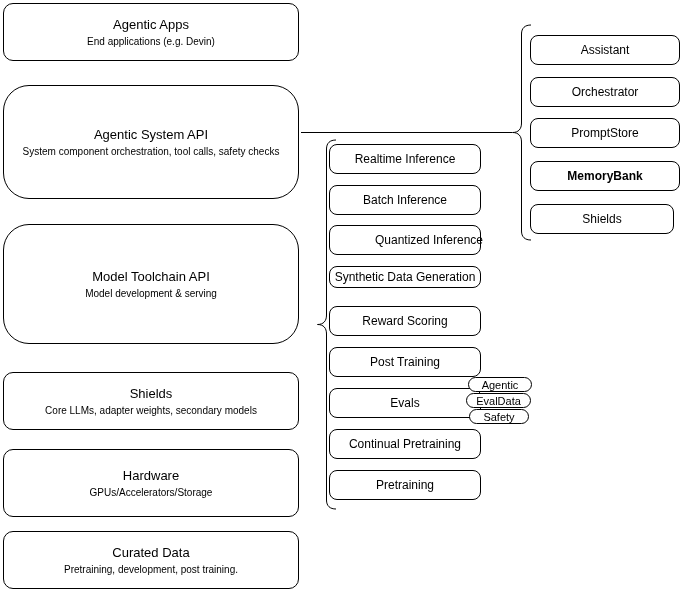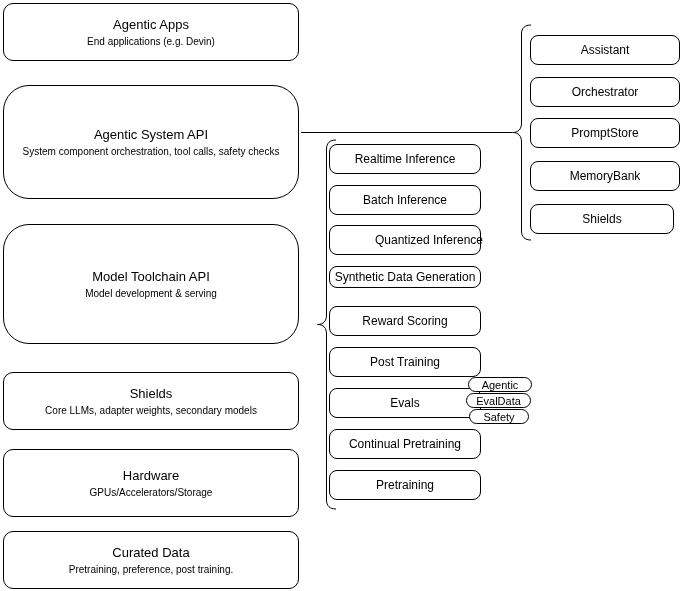--- a/index.html
+++ b/index.html
@@ -96,21 +96,21 @@
     <div class="subtitle">Core LLMs, adapter weights, secondary models</div>
   </div>
 
   <div class="box r10" style="left:3px; top:449px; width:296px; height:68px;">
     <div class="title">Hardware</div>
     <div class="subtitle">GPUs/Accelerators/Storage</div>
   </div>
 
   <div class="box r10" style="left:3px; top:531px; width:296px; height:58px;">
     <div class="title">Curated Data</div>
-    <div class="subtitle">Pretraining, preference, post training.</div>
+    <div class="subtitle">Pretraining, development, post training.</div>
   </div>
 
   <div class="box r8 mid-box" style="left:329px; top:144px; width:152px; height:30px;">
     <div class="label">Realtime Inference</div>
   </div>
   <div class="box r8 mid-box" style="left:329px; top:185px; width:152px; height:30px;">
     <div class="label">Batch Inference</div>
   </div>
   <div class="box r8 mid-box" style="left:329px; top:225px; width:152px; height:30px;padding-left:48px;">
     <div class="label">Quantized Inference</div>
@@ -146,21 +146,21 @@
 
   <div class="box r8" style="left:530px; top:35px; width:150px; height:30px;">
     <div class="label">Assistant</div>
   </div>
   <div class="box r8" style="left:530px; top:77px; width:150px; height:30px;">
     <div class="label">Orchestrator</div>
   </div>
   <div class="box r8" style="left:530px; top:118px; width:150px; height:30px;">
     <div class="label">PromptStore</div>
   </div>
-  <div class="box r8" style="left:530px; top:161px; width:150px; height:30px;">
+  <div class="box r8" style="left:530px; top:161px; width:150px; height:30px;font-weight:bold;">
     <div class="label">MemoryBank</div>
   </div>
   <div class="box r8" style="left:530px; top:204px; width:144px; height:30px;">
     <div class="label">Shields</div>
   </div>
 
   <svg class="overlay" viewBox="0 0 682 591">
 
     <path d="M 301 132.5 L 512 132.5" stroke="#000000" stroke-width="1" fill="none"></path>
 

